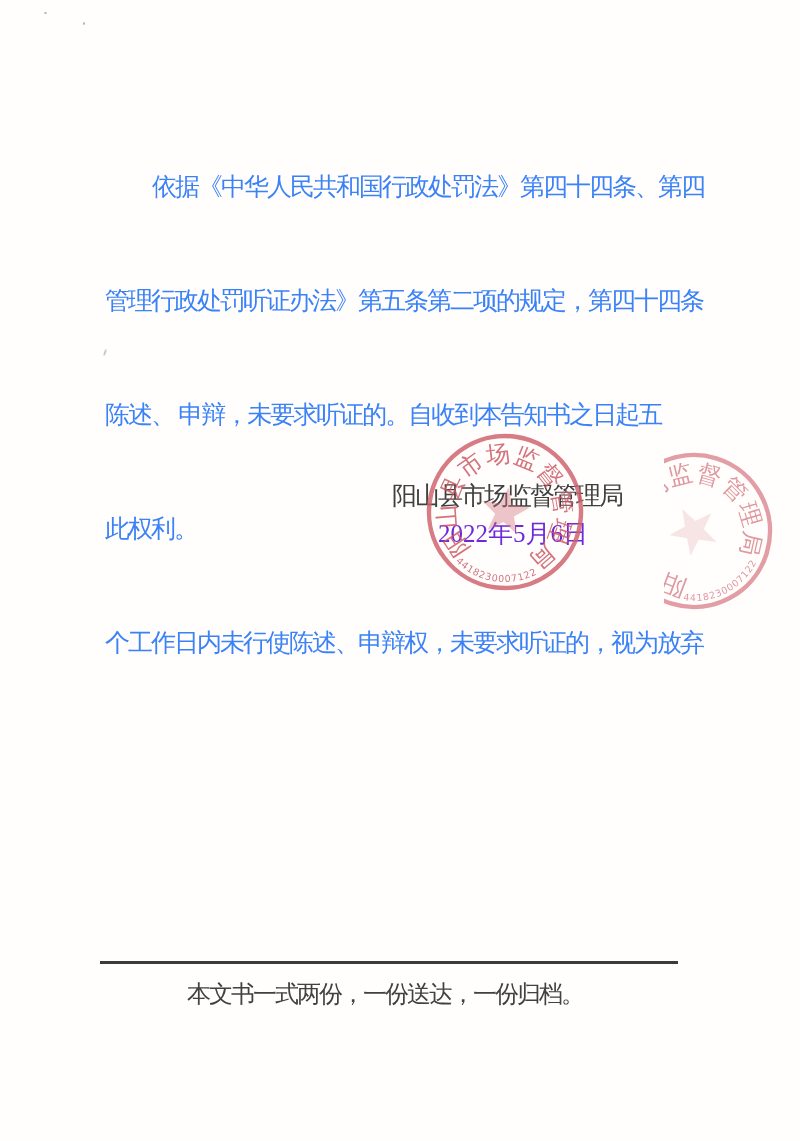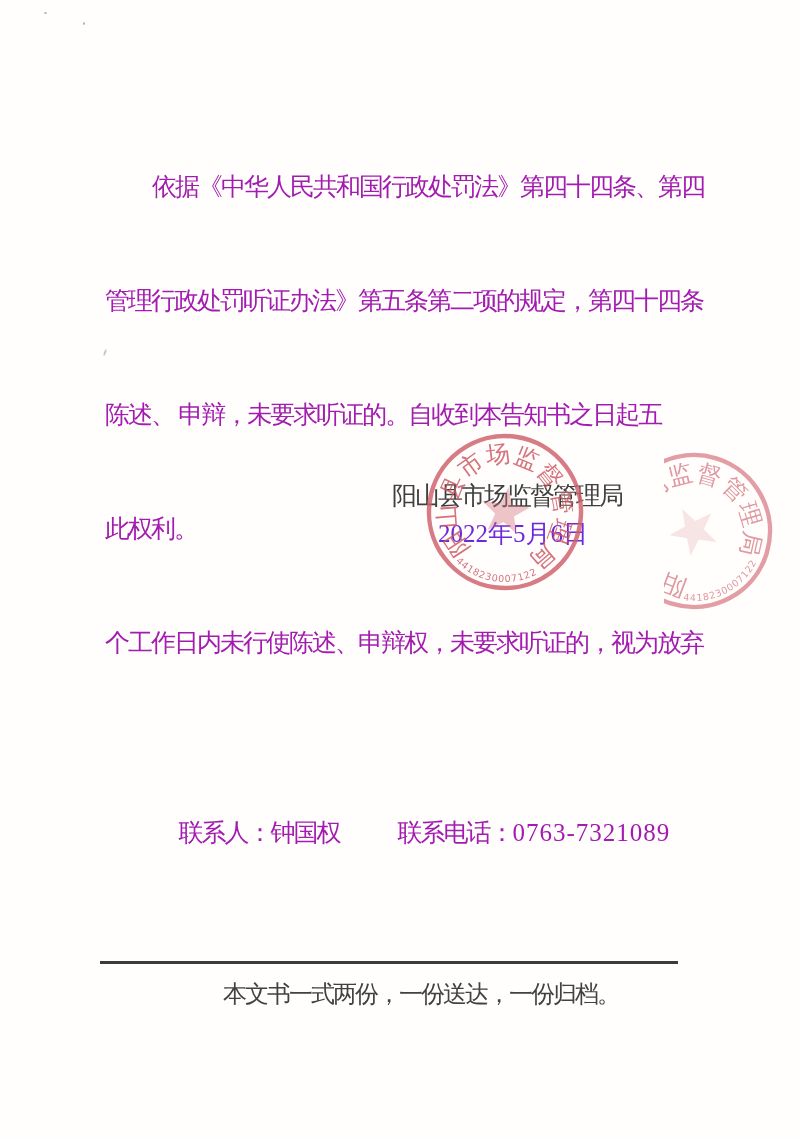--- a/index.html
+++ b/index.html
@@ -7,21 +7,21 @@
     width:800px;height:1141px;
     background:#ffffff;
     font-family:"Liberation Serif","DejaVu Serif",serif;
     position:relative;overflow:hidden;
   }
   .page{position:absolute;left:0;top:0;width:800px;height:1141px;background:#fffeFD;}
 
   
   .para{
     position:absolute;left:105px;top:92px;width:600px;
-    font-size:25px;line-height:38px;color:#a21caf;
+    font-size:25px;line-height:38px;color:#3b82f6;
     letter-spacing:-2px;white-space:pre;
   }
   .para .line{height:38px;}
   .para .line.first{ text-indent:47px; }
   .contact-line{height:38px;margin-left:48px;}
   .phone-label{margin-left:58px;}
   .num{font-family:"Liberation Serif",serif;letter-spacing:1px;}
 
   
   .sign-agency{
@@ -33,21 +33,21 @@
     font-size:25px;letter-spacing:0px;color:#6d28d9;white-space:pre;
   }
 
   
   .footer-rule{
     position:absolute;left:100px;top:961px;width:578px;height:3px;
     background:#3b3b3b;
   }
   .footer-note{
     position:absolute;left:187px;top:978px;
-    font-size:24px;letter-spacing:-2px;color:#414141;white-space:pre;margin-left:36px;
+    font-size:24px;letter-spacing:-2px;color:#414141;white-space:pre;
   }
 
   
   .seal-wrap{position:absolute;width:164px;height:164px;}
   .seal-main{left:423px;top:430px;transform:rotate(8deg);opacity:0.82;}
   .seal-clip{
     position:absolute;left:664px;top:443px;width:116px;height:185px;
     overflow:hidden;
   }
   .seal-partial{left:-52px;top:6px;transform:rotate(-28deg);opacity:0.6;}
@@ -72,23 +72,20 @@
   <div class="speck speck2"></div>
   <div class="speck speck3"></div>
 
   <div class="para">
     <div class="line first">依据《中华人民共和国行政处罚法》第四十四条、第四</div>
     <div class="line">管理行政处罚听证办法》第五条第二项的规定，第四十四条</div>
     <div class="line">陈述、 申辩，未要求听证的。自收到本告知书之日起五</div>
     <div class="line">此权利。</div>
     <div class="line">个工作日内未行使陈述、申辩权，未要求听证的，视为放弃</div>
 
-    <div class="contact-line">
-      <span>联系人：</span><span>钟国权</span><span class="phone-label">联系电话：</span><span class="num">0763-7321089</span>
-    </div>
   </div>
 
   <div class="sign-agency">阳山县市场监督管理局</div>
   <div class="sign-date">2022年5月6日</div>
 
   <div class="seal-wrap seal-main">
     <svg viewBox="0 0 164 164">
       <defs>
         <path id="ring1" d="M 53.3 123 A 50 50 0 1 1 110.7 123"></path>
         <path id="code1" d="M 39.9 137.9 A 70 70 0 0 0 124.1 137.9"></path>

